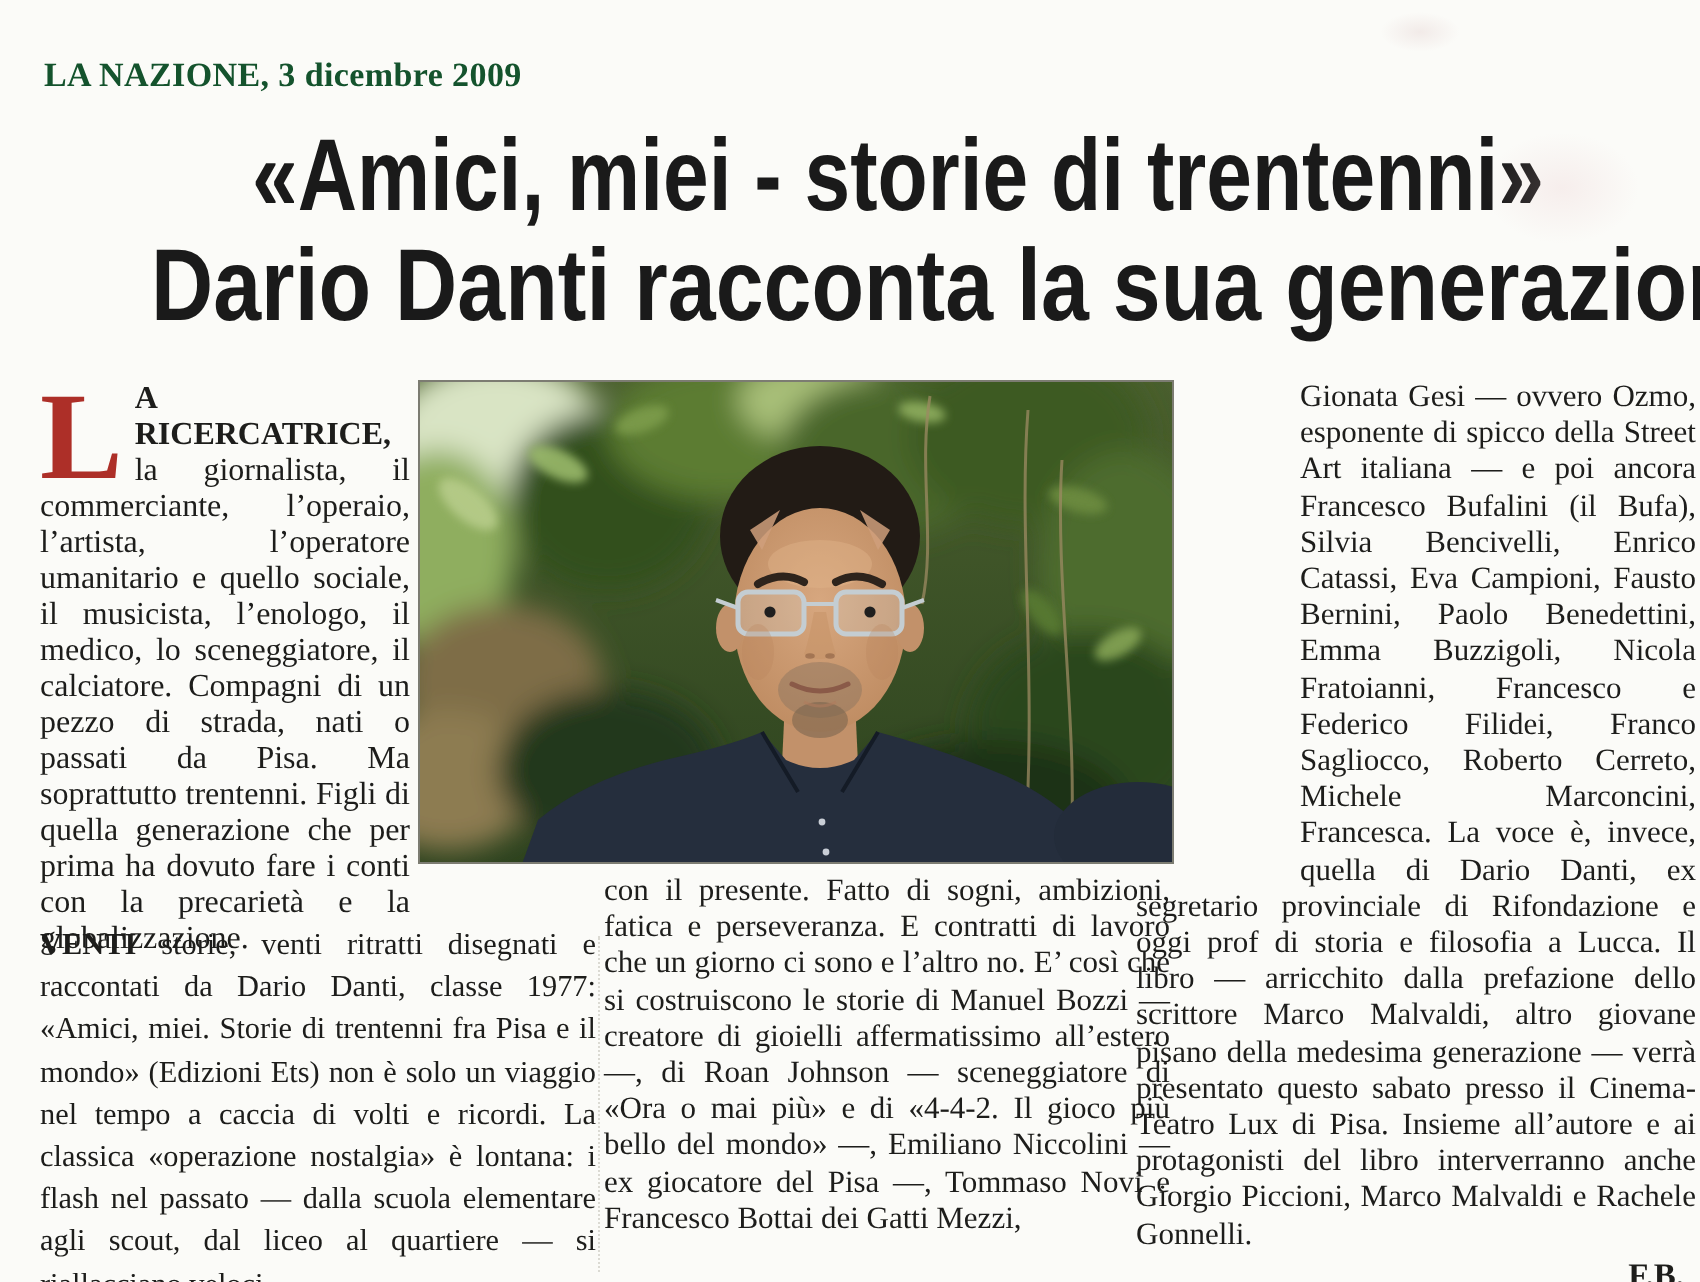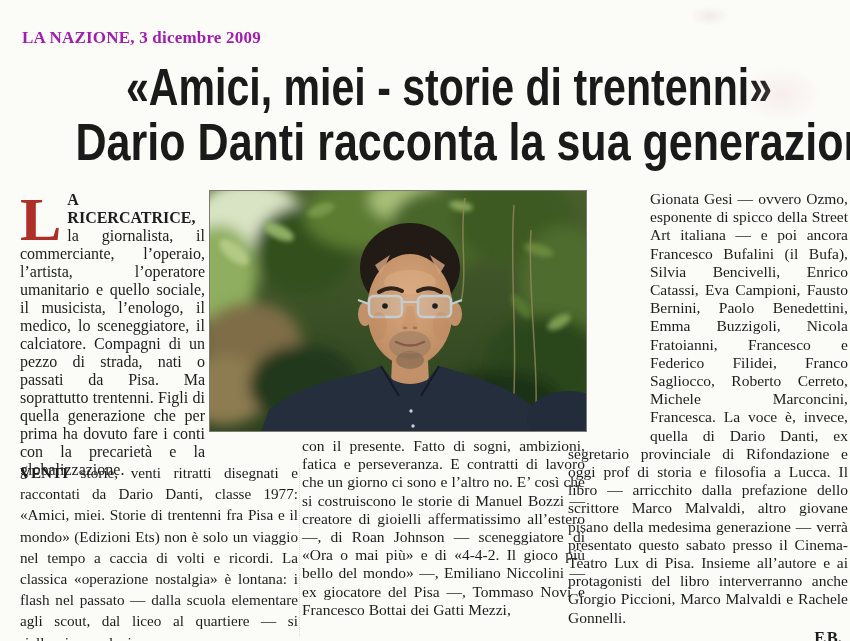--- a/index.html
+++ b/index.html
@@ -5,21 +5,21 @@
   html,body{margin:0;padding:0;}
   body{
     width:850px;height:641px;overflow:hidden;position:relative;
     background:#fbfbf8;color:#1d1d1b;
     font-family:"Liberation Serif", serif;
   }
   .page{position:absolute;inset:0;}
   
   .source{
     position:absolute;left:22px;top:28px;
-    font-size:17px;font-weight:bold;letter-spacing:.2px;color:#a21caf;
+    font-size:17px;font-weight:bold;letter-spacing:.2px;color:#14532d;
   }
   
   .headline{position:absolute;left:0;right:0;top:60px;text-align:right;}
   .hl-line{display:block;height:55px;line-height:55px;}
   .hl-inner{
     display:inline-block;white-space:nowrap;
     font-family:"Liberation Sans", sans-serif;font-weight:bold;
     font-size:51px;color:#1a1a1a;transform-origin:50% 50%;
   }
   

